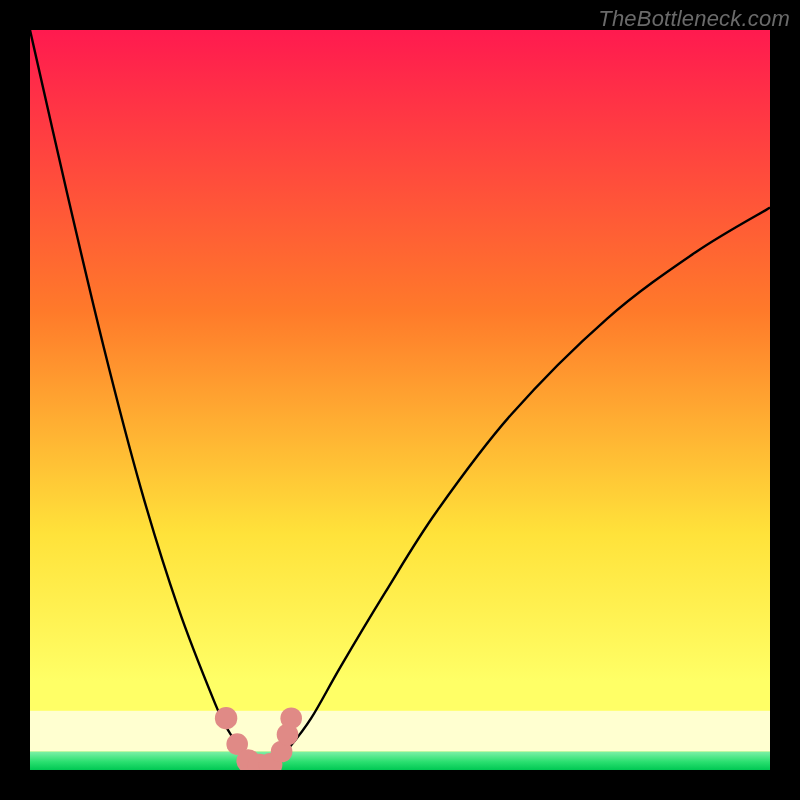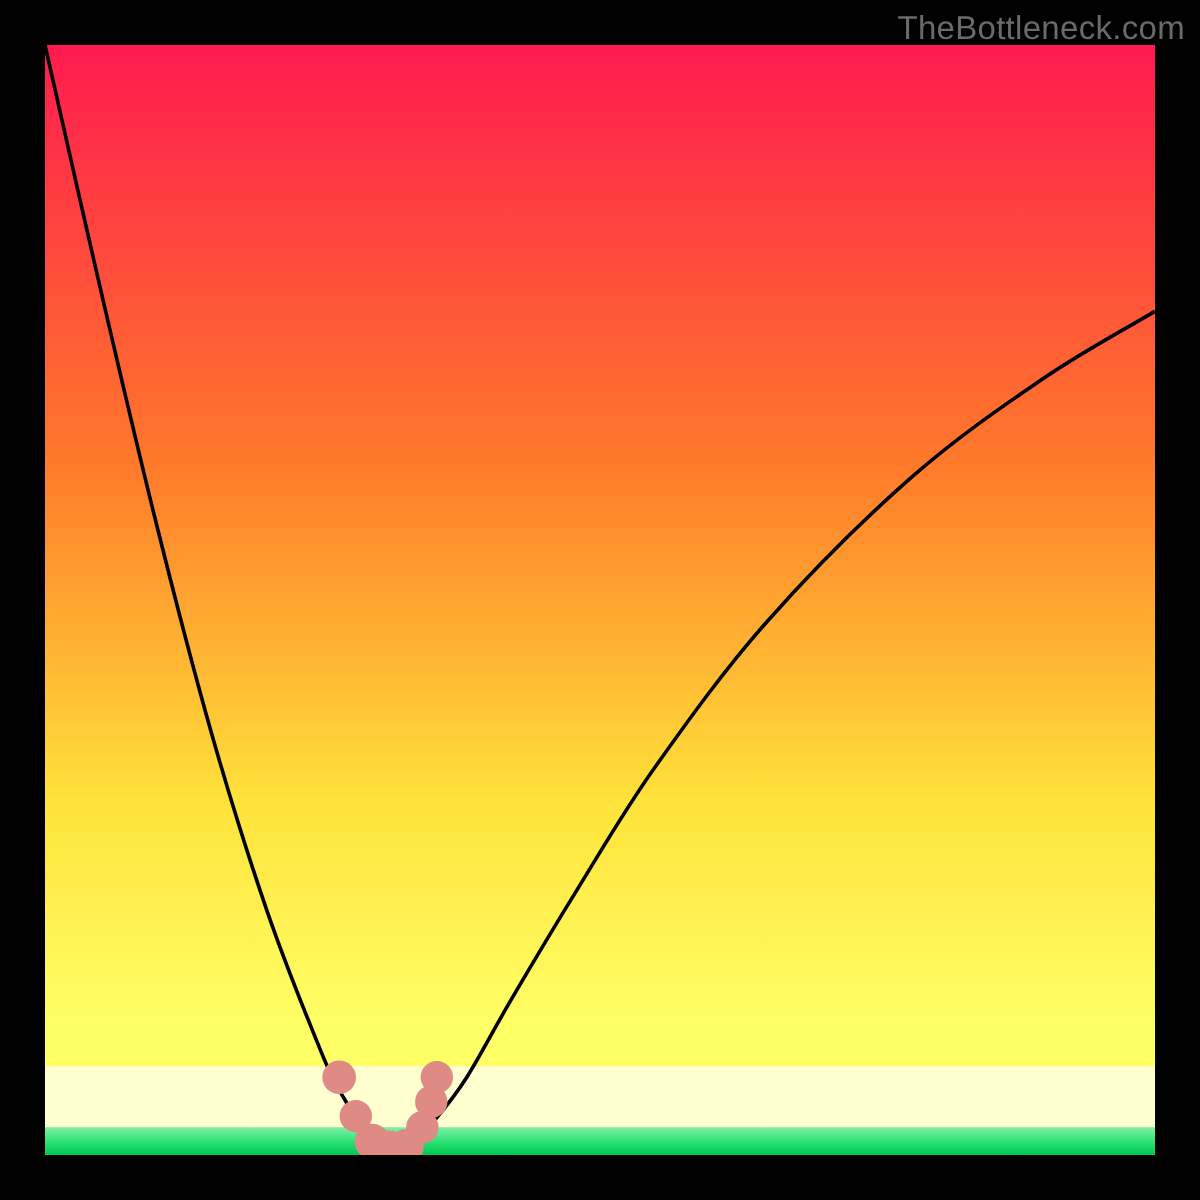--- a/index.html
+++ b/index.html
@@ -10,20 +10,21 @@
     background: #000;
     overflow: hidden;
   }
   .frame {
     position: absolute;
     left: 0;
     top: 0;
     width: 800px;
     height: 588px;
     background: #000;
+    font-style: italic;
   }
   .plot-area {
     position: absolute;
     left: 30px;
     top: 30px;
     width: 740px;
     height: 740px;
     overflow: hidden;
   }
   .plot-area svg {

